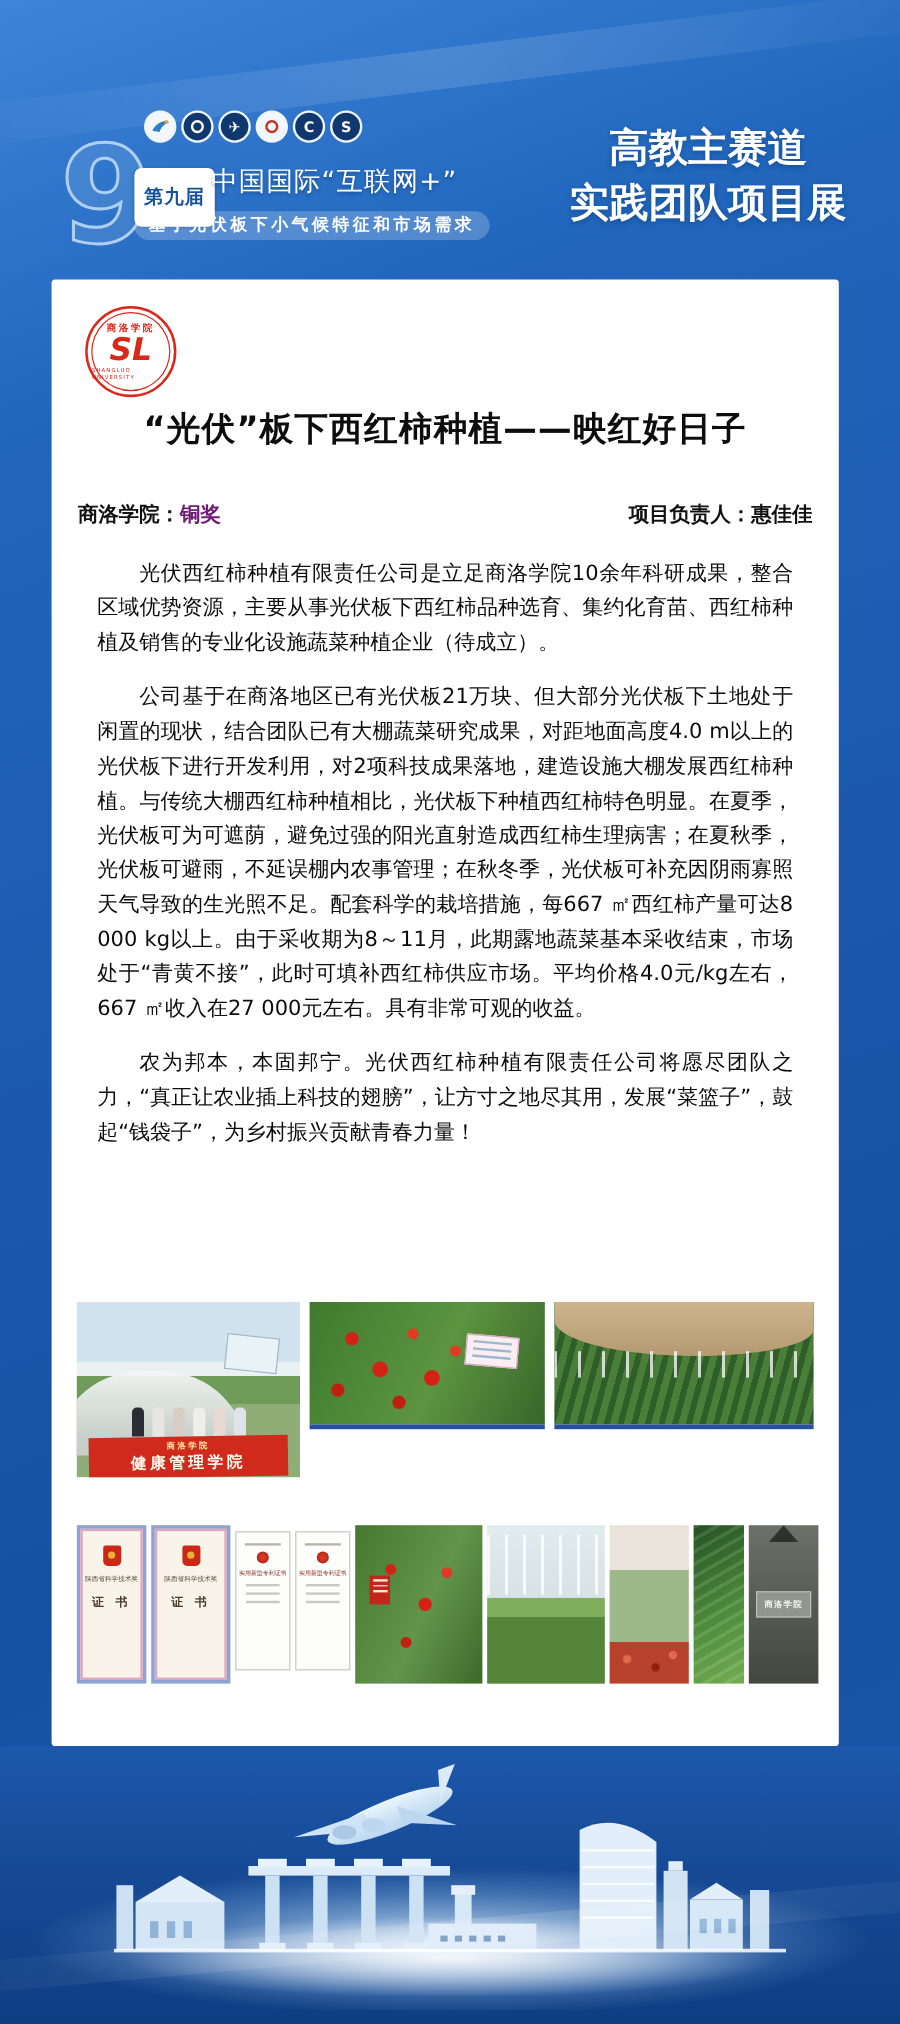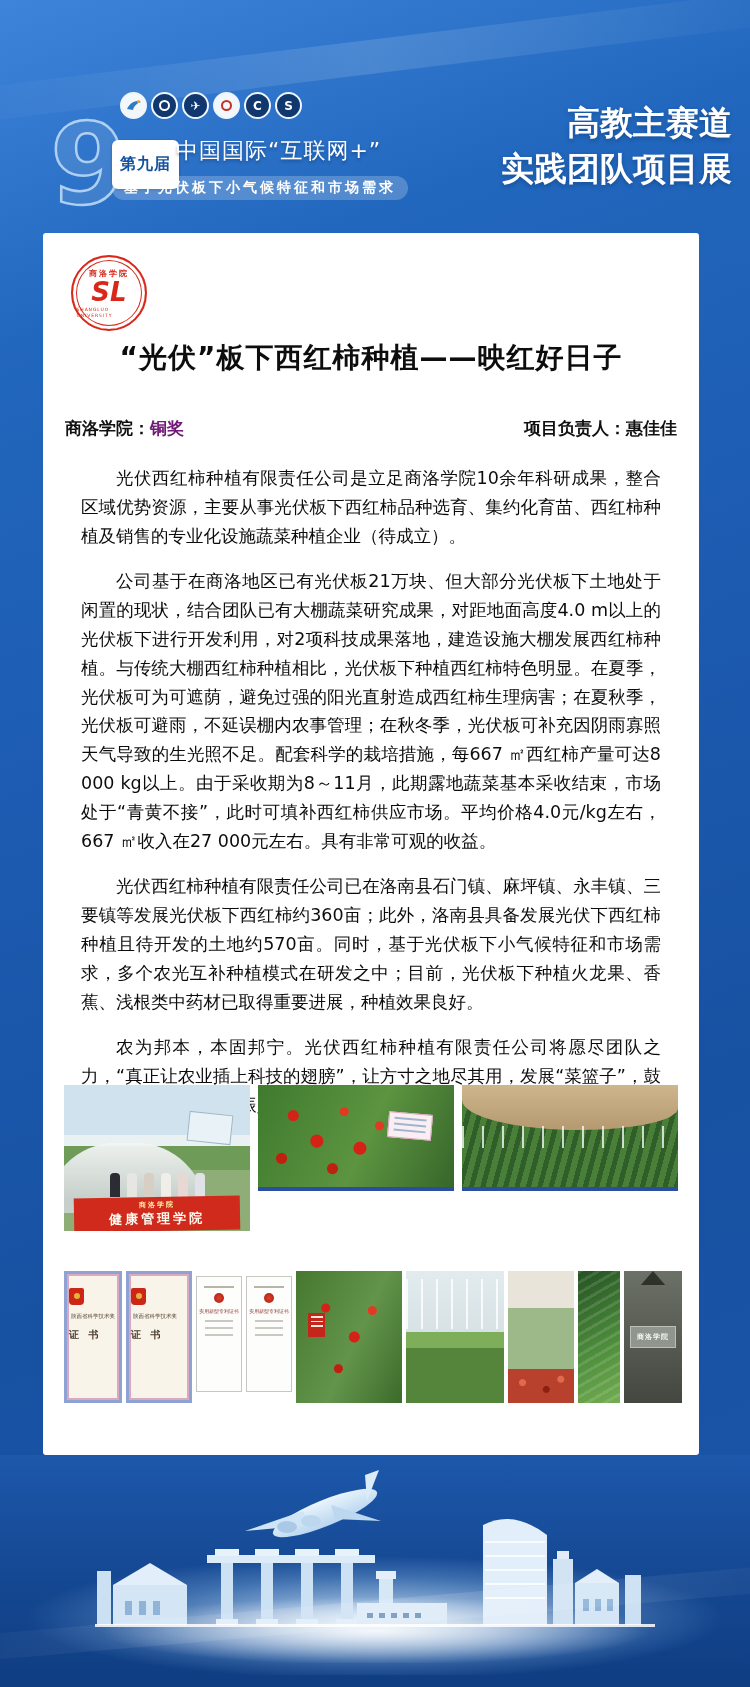--- a/index.html
+++ b/index.html
@@ -22,21 +22,21 @@
   .logo .ring{width:11px;height:11px;border:2px solid #fff;border-radius:50%;}
   .logo.light .ring{border-color:#1c4d92;}
   .logo.red .ring{border-color:#c23226;}
   .logo .ltr{color:#fff;font-size:12px;font-weight:bold;line-height:1;}
   .ed-badge{position:absolute;left:112px;top:140px;background:#ffffff;color:#15539f;
     font-weight:bold;font-size:16px;padding:14px 8px;border-radius:6px;letter-spacing:1px;box-shadow:0 1px 3px rgba(0,0,0,.25);}
   .comp-title{position:absolute;left:176px;top:136px;color:#fff;font-weight:normal;font-size:22px;
     letter-spacing:1px;text-shadow:0 2px 3px rgba(10,40,90,.45);}
   .comp-sub{position:absolute;left:112px;top:176px;background:rgba(255,255,255,.22);
     border-radius:13px;padding:3px 12px;color:#fff;font-weight:bold;font-size:14px;letter-spacing:3px;}
-  .track{position:absolute;left:448px;top:100px;width:284px;text-align:right;color:#fff;
+  .track{position:absolute;left:448px;top:100px;width:284px;text-align:center;color:#fff;
     font-weight:bold;font-size:33px;line-height:46px;text-shadow:0 2px 4px rgba(10,40,90,.4);}
 
   
   .card{position:absolute;left:43px;top:233px;width:656px;height:1222px;background:#ffffff;border-radius:3px;}
   .seal{position:absolute;left:28px;top:22px;width:76px;height:76px;border-radius:50%;
     border:2px solid #d8281a;box-shadow:inset 0 0 0 3px #fff, inset 0 0 0 4px #d8281a;
     display:flex;flex-direction:column;align-items:center;justify-content:center;color:#d8281a;}
   .seal .cn{font-size:8px;font-weight:bold;letter-spacing:2px;}
   .seal .mono{font-size:26px;font-weight:bold;font-style:italic;line-height:1.05;}
   .seal .en{font-size:5px;letter-spacing:1px;transform:scale(.9);}
@@ -82,21 +82,21 @@
   .drape{position:absolute;left:0;top:0;width:100%;height:44%;
     background:linear-gradient(#cdb58d,#b59a70);border-radius:0 0 45% 55% / 0 0 22px 30px;}
   .frame-lines{position:absolute;left:0;top:40%;width:100%;height:22%;
     background:repeating-linear-gradient(90deg,rgba(255,255,255,.75) 0 2px,transparent 2px 20px);}
 
   
   .creds{position:absolute;left:21px;top:1038px;width:614px;display:flex;gap:4px;align-items:flex-start;}
   .cred{flex:none;position:relative;overflow:hidden;}
   .award-cert{width:58px;height:132px;background:#8ea3d4;padding:3px;}
   .ac-in{width:100%;height:100%;background:#f8f4ea;border:2px solid #dca8bd;
-    display:flex;flex-direction:column;align-items:flex-start;padding-top:12px;gap:7px;}
+    display:flex;flex-direction:column;align-items:center;padding-top:12px;gap:7px;}
   .emblem{width:15px;height:17px;background:#cc2616;border-radius:2px 2px 4px 4px;position:relative;}
   .emblem::after{content:"";position:absolute;left:4.5px;top:5px;width:6px;height:6px;border-radius:50%;background:#e8b33a;}
   .ac-title{font-size:6px;color:#5a4a3a;white-space:nowrap;transform:scale(.92);}
   .ac-sub{font-size:10px;font-weight:bold;color:#4a3a2a;letter-spacing:3px;}
   .patent{width:46px;height:116px;margin-top:5px;background:#fdfdfb;border:1px solid #c6c6c2;
     display:flex;flex-direction:column;align-items:center;padding-top:9px;gap:5px;}
   .pt-flourish{width:70%;height:2px;background:#b8b4a8;}
   .pt-seal{width:10px;height:10px;border-radius:50%;background:radial-gradient(#e0402c,#a61d10);}
   .pt-title{font-size:5.5px;color:#8a3028;white-space:nowrap;transform:scale(.9);}
   .pt-line{width:64%;height:2px;background:#c9c9c4;}
@@ -188,21 +188,20 @@
     <div class="card-title">“光伏”板下西红柿种植——映红好日子</div>
 
     <div class="award-line">
       <span><span>商洛学院：</span><span class="red">铜奖</span></span>
       <span><span>项目负责人：</span><span>惠佳佳</span></span>
     </div>
 
     <div class="body-text">
       <p>光伏西红柿种植有限责任公司是立足商洛学院10余年科研成果，整合区域优势资源，主要从事光伏板下西红柿品种选育、集约化育苗、西红柿种植及销售的专业化设施蔬菜种植企业（待成立）。</p>
       <p>公司基于在商洛地区已有光伏板21万块、但大部分光伏板下土地处于闲置的现状，结合团队已有大棚蔬菜研究成果，对距地面高度4.0 m以上的光伏板下进行开发利用，对2项科技成果落地，建造设施大棚发展西红柿种植。与传统大棚西红柿种植相比，光伏板下种植西红柿特色明显。在夏季，光伏板可为可遮荫，避免过强的阳光直射造成西红柿生理病害；在夏秋季，光伏板可避雨，不延误棚内农事管理；在秋冬季，光伏板可补充因阴雨寡照天气导致的生光照不足。配套科学的栽培措施，每667 ㎡西红柿产量可达8 000 kg以上。由于采收期为8～11月，此期露地蔬菜基本采收结束，市场处于“青黄不接”，此时可填补西红柿供应市场。平均价格4.0元/kg左右，667 ㎡收入在27 000元左右。具有非常可观的收益。</p>
-      <p>光伏西红柿种植有限责任公司已在洛南县石门镇、麻坪镇、永丰镇、三要镇等发展光伏板下西红柿约360亩；此外，洛南县具备发展光伏下西红柿种植且待开发的土地约570亩。同时，基于光伏板下小气候特征和市场需求，多个农光互补种植模式在研发之中；目前，光伏板下种植火龙果、香蕉、浅根类中药材已取得重要进展，种植效果良好。</p>
       <p>农为邦本，本固邦宁。光伏西红柿种植有限责任公司将愿尽团队之力，“真正让农业插上科技的翅膀”，让方寸之地尽其用，发展“菜篮子”，鼓起“钱袋子”，为乡村振兴贡献青春力量！</p>
     </div>
 
     <div class="photos">
       <div class="photo photo1">
         <div class="tunnel"></div>
         <div class="signboard"></div>
         <div class="figures">
           <div class="fig" style="background:#2c2c34"></div>
           <div class="fig" style="background:#e8e6e2"></div>

